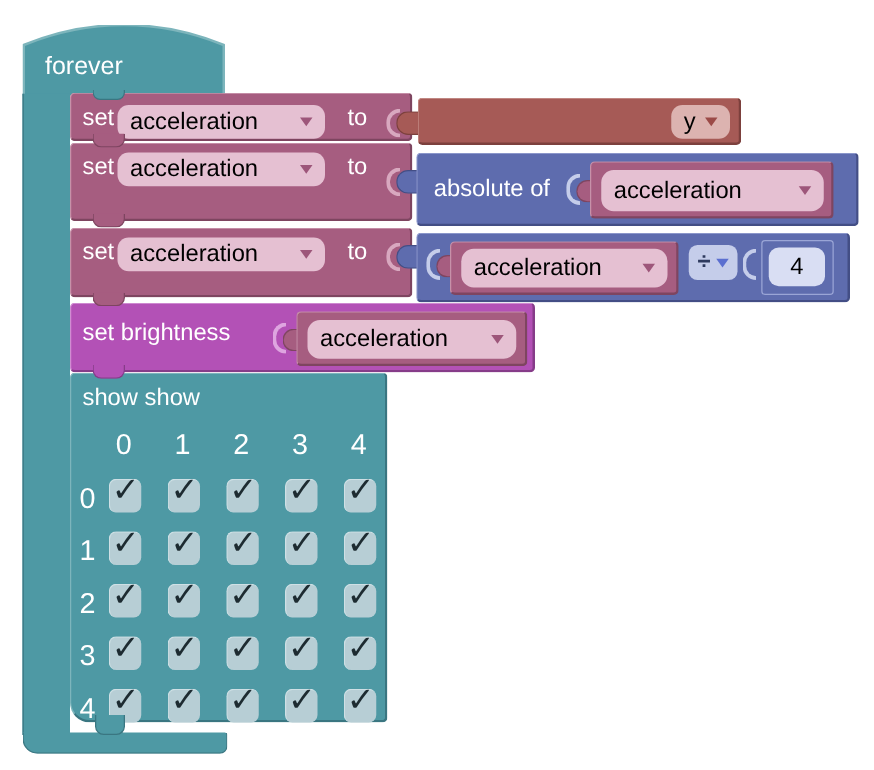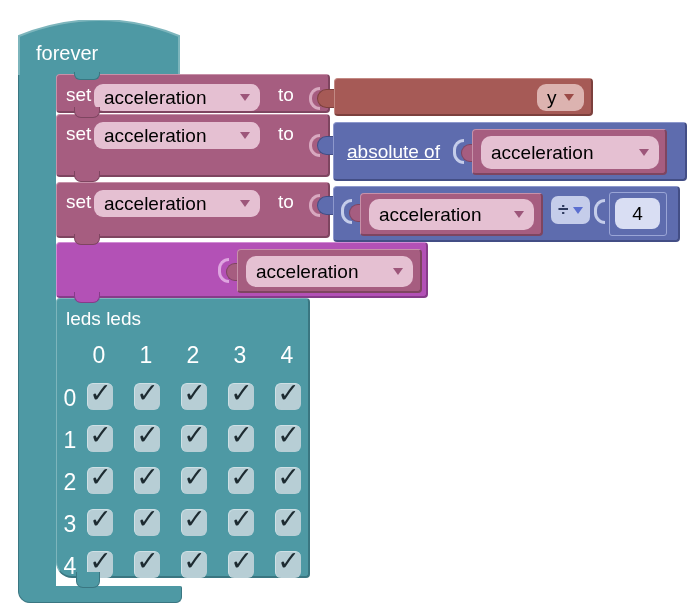--- a/index.html
+++ b/index.html
@@ -72,21 +72,21 @@
   <div class="abs field" style="left:94px;top:122px;width:166px;height:27px;z-index:2;">
     <span>acceleration</span>
     <span class="tri"></span>
   </div>
   <div class="abs lbl" style="left:278px;top:124px;z-index:2;">to</div>
   <div class="abs tab" style="left:74px;top:171px;width:26px;height:11px;background:#a65d80;border:1px solid #7e4560;border-top:none;box-sizing:border-box;z-index:4;"></div>
 
   <div class="abs crescent" style="left:309px;top:134px;width:11px;height:23px;z-index:2;"></div>
   <div class="abs nub" style="left:317px;top:136px;width:19px;height:19px;background:#5e6cae;border:1px solid #434e85;border-right:none;box-sizing:border-box;z-index:3;"></div>
   <div class="abs blueb" style="left:333px;top:122px;width:354px;height:59px;box-sizing:border-box;z-index:3;"></div>
-  <div class="abs lbl" style="left:347px;top:142px;z-index:4;text-decoration:underline;">absolute of</div>
+  <div class="abs lbl" style="left:347px;top:142px;z-index:4;">absolute of</div>
   <div class="abs crescent" style="left:453px;top:139px;width:11px;height:25px;border-color:#c5cdea;z-index:4;"></div>
   <div class="abs nub" style="left:461px;top:144px;width:14px;height:18px;background:#a65d80;border:1px solid #7e4560;border-right:none;box-sizing:border-box;z-index:4;"></div>
   <div class="abs rose" style="left:472px;top:129px;width:195px;height:46px;box-sizing:border-box;z-index:4;"></div>
   <div class="abs field" style="left:481px;top:136px;width:178px;height:33px;border-radius:10px;z-index:5;">
     <span>acceleration</span>
     <span class="tri"></span>
   </div>
 
   <div class="abs rose" style="left:56px;top:182px;width:274px;height:56px;box-sizing:border-box;z-index:1;"></div>
   <div class="abs lbl" style="left:66px;top:192px;z-index:2;">set</div>
@@ -111,31 +111,32 @@
     <span>÷</span>
     <span class="tri" style="border-top-color:#5b6fd0;"></span>
   </div>
   <div class="abs crescent" style="left:594px;top:199px;width:11px;height:25px;border-color:#c5cdea;z-index:4;"></div>
   <div class="abs" style="left:609px;top:192px;width:58px;height:44px;background:#5e6cae;border:1px solid #9aa5d6;border-radius:3px;box-sizing:border-box;z-index:4;"></div>
   <div class="abs field field4" style="left:615px;top:198px;width:45px;height:31px;z-index:5;">
     <span>4</span>
   </div>
 
   <div class="abs magb" style="left:56px;top:242px;width:372px;height:56px;box-sizing:border-box;z-index:1;"></div>
+  <div class="abs lbl" style="left:66px;top:257px;z-index:2;">set brightness</div>
   <div class="abs crescent" style="left:218px;top:258px;width:11px;height:25px;border-color:#dea5e0;z-index:2;"></div>
   <div class="abs nub" style="left:226px;top:263px;width:14px;height:18px;background:#a65d80;border:1px solid #7e4560;border-right:none;box-sizing:border-box;z-index:3;"></div>
   <div class="abs rose" style="left:237px;top:249px;width:185px;height:44px;box-sizing:border-box;z-index:3;"></div>
   <div class="abs field" style="left:246px;top:256px;width:167px;height:31px;border-radius:10px;z-index:4;">
     <span>acceleration</span>
     <span class="tri"></span>
   </div>
   <div class="abs tab" style="left:74px;top:292px;width:26px;height:11px;background:#b351b6;border:1px solid #863c89;border-top:none;box-sizing:border-box;z-index:4;"></div>
 
   <div class="abs tealb" style="left:56px;top:298px;width:254px;height:280px;border-radius:4px 4px 4px 16px;box-sizing:border-box;z-index:1;"></div>
-  <div class="abs lbl" style="left:66px;top:309px;z-index:2;">leds leds</div>
+  <div class="abs lbl" style="left:66px;top:309px;z-index:2;">show show</div>
 
   <div class="abs griddigit" style="left:86px;top:344px;width:26px;z-index:2;">0</div>
   <div class="abs griddigit" style="left:133px;top:344px;width:26px;z-index:2;">1</div>
   <div class="abs griddigit" style="left:180px;top:344px;width:26px;z-index:2;">2</div>
   <div class="abs griddigit" style="left:227px;top:344px;width:26px;z-index:2;">3</div>
   <div class="abs griddigit" style="left:274px;top:344px;width:26px;z-index:2;">4</div>
 
   <div class="abs griddigit" style="left:58px;top:387px;width:24px;z-index:2;">0</div>
   <div class="abs griddigit" style="left:58px;top:429px;width:24px;z-index:2;">1</div>
   <div class="abs griddigit" style="left:58px;top:471px;width:24px;z-index:2;">2</div>

